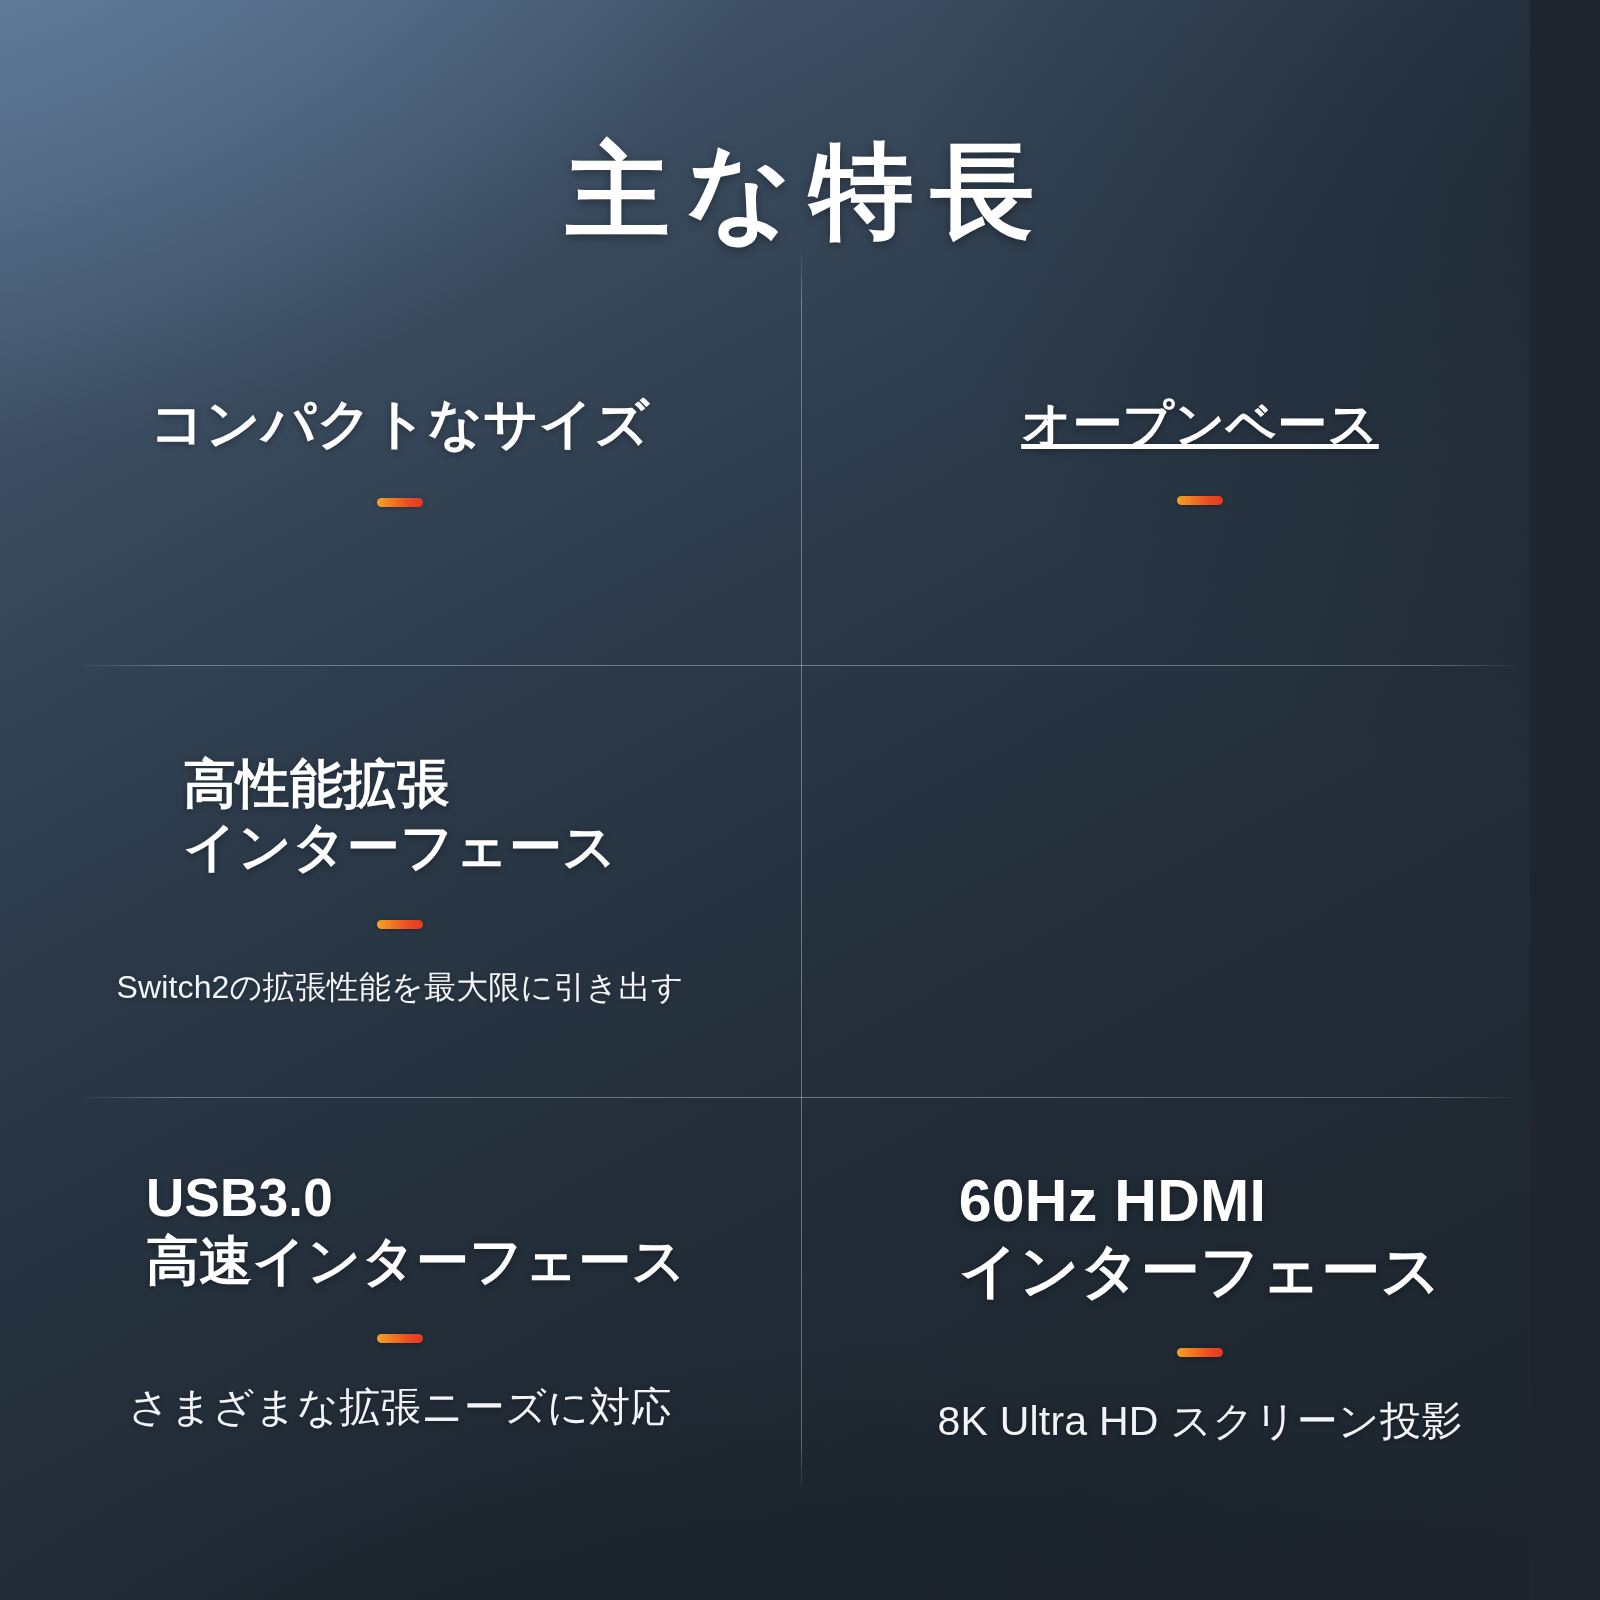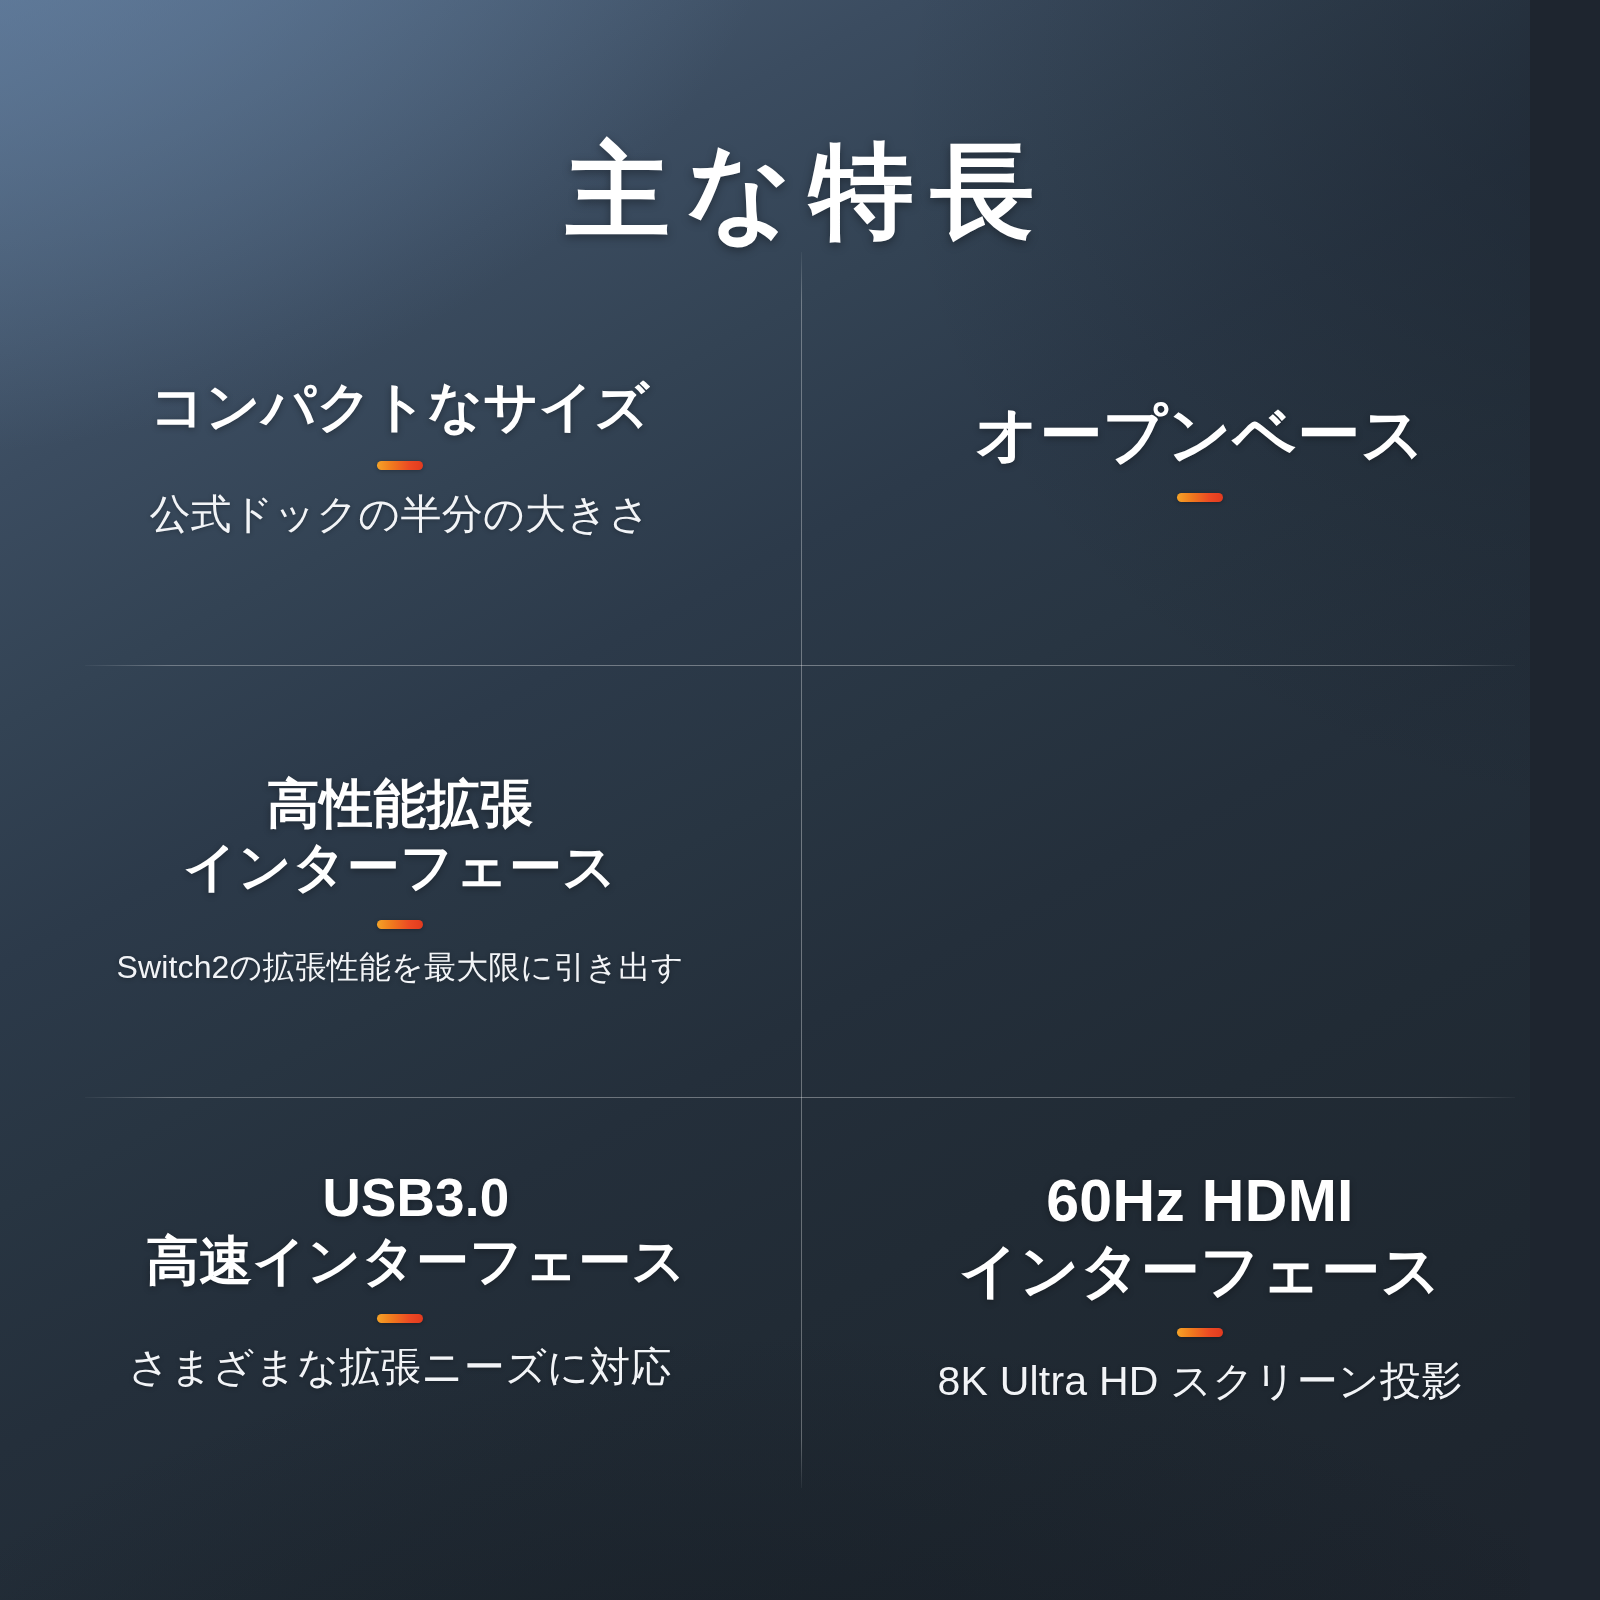--- a/index.html
+++ b/index.html
@@ -96,21 +96,22 @@
     grid-template-columns: 800px 800px;
     grid-template-rows: 252px 413px 432px 503px;
   }
   .cell {
     display: flex;
     flex-direction: column;
     align-items: center;
     justify-content: center;
     padding: 0 20px;
     box-sizing: border-box;
-    text-align: center;
+    text-align: left;
+    gap: 20px;
   }
   .cell.r1 { grid-row: 2; }
   .cell.r2 { grid-row: 3; }
   .cell.r3 { grid-row: 4; justify-content: flex-start; padding-top: 70px; }
 
   .f-title {
     font-size: 54px;
     line-height: 1.18;
     font-weight: bold;
     letter-spacing: 0.005em;
@@ -129,21 +130,21 @@
   .f-sub {
     font-size: 41px;
     line-height: 1.3;
     font-weight: 300;
     color: #f2f4f7;
     letter-spacing: 0.005em;
     text-shadow: 0 1px 5px rgba(0,0,0,0.28);
   }
 
   
-  #cell-2 .f-title { font-size: 63px; }
+  #cell-2 .f-title { font-size: 50px; text-decoration: underline; }
   #cell-3 .f-title { font-size: 56px; }
   #cell-4 .f-title { font-size: 53px; }
   #cell-4 .f-sub   { font-size: 32px; }
   #cell-5 .f-title { font-size: 53px; margin-left: 32px; }
   #cell-6 .f-title { font-size: 59px; }
 </style>
 </head>
 <body>
 
 <div id="page">
@@ -152,21 +153,20 @@
 
   <div class="rule rule-h r1"></div>
   <div class="rule rule-h r2"></div>
   <div class="rule rule-v"></div>
 
   <div class="grid">
 
     <div class="cell r1" id="cell-1">
       <div class="f-title">コンパクトなサイズ</div>
       <div class="divider"></div>
-      <div class="f-sub">公式ドックの半分の大きさ</div>
     </div>
 
     <div class="cell r1" id="cell-2">
       <div class="f-title">オープンベース</div>
       <div class="divider"></div>
     </div>
 
 
     <div class="cell r2" id="cell-4">
       <div class="f-title">高性能拡張

